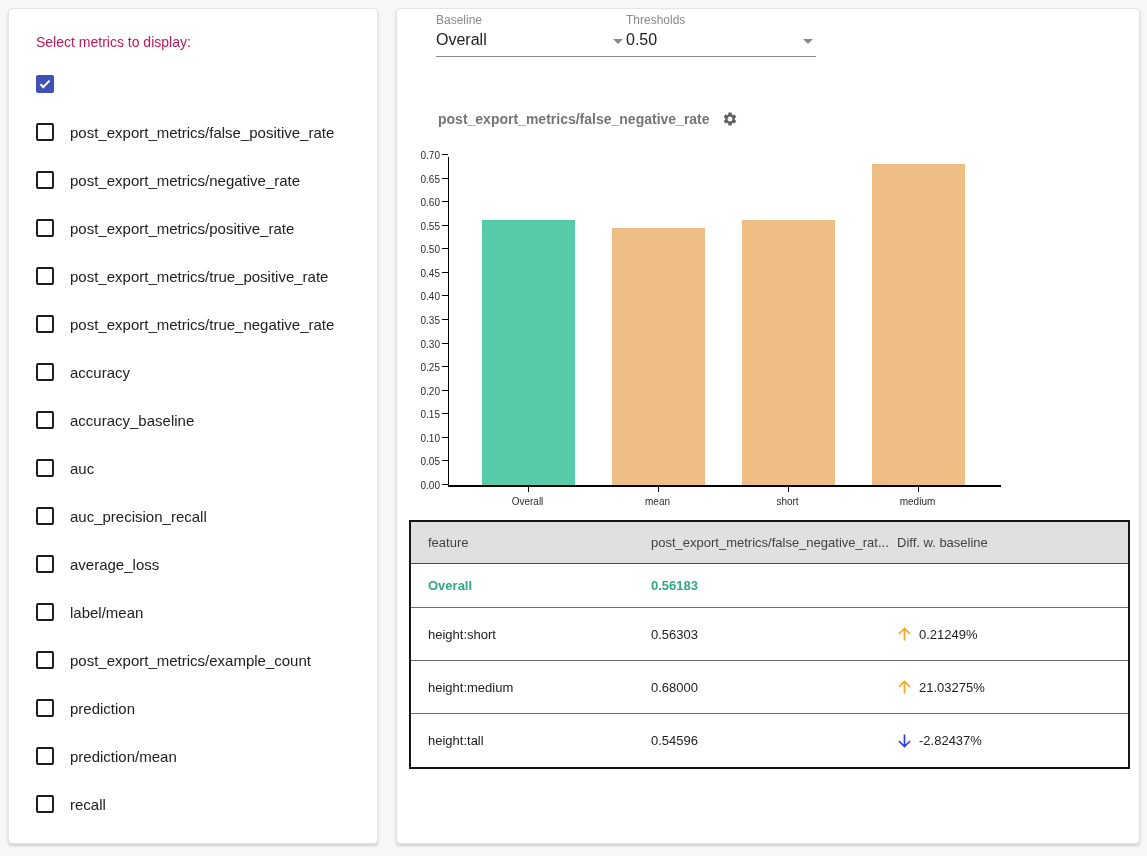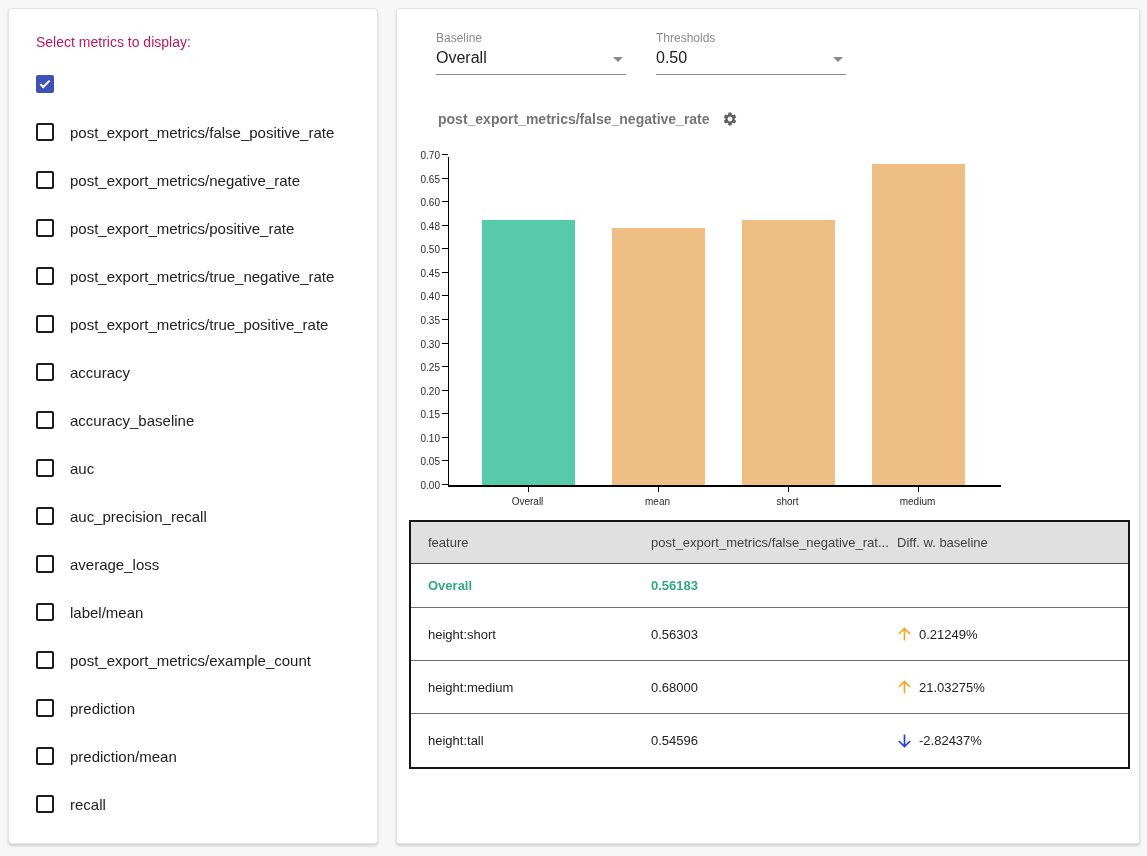--- a/index.html
+++ b/index.html
@@ -34,21 +34,21 @@
   .checkbox.checked { background: #3F51B5; border-color: #3F51B5; }
   .tick {
     width: 10px; height: 5px;
     border-left: 2px solid #fff; border-bottom: 2px solid #fff;
     transform: rotate(-45deg) translate(1px,-1px);
   }
   .metric-label { font-size: 15px; color: #212121; white-space: nowrap; }
   .metric-label.selected { font-weight: bold; }
 
   
-  .controls { position: absolute; left: 39px; top: 22px; display: flex; gap: 30px; }
+  .controls { position: absolute; left: 39px; top: 4px; display: flex; }
   .select-field { width: 190px; position: relative; border-bottom: 1px solid #8a8a8a; padding-bottom: 7px; cursor: pointer; }
   .select-label { font-size: 12px; color: #8a8a8a; }
   .select-value { font-size: 16px; color: #212121; margin-top: 4px; }
   .dd-arrow {
     position: absolute; right: 3px; bottom: 12px;
     width: 0; height: 0;
     border-left: 5px solid transparent; border-right: 5px solid transparent;
     border-top: 5px solid #8a8a8a;
   }
 
@@ -124,25 +124,25 @@
         <div class="metric-item">
           <div class="checkbox"></div>
           <div class="metric-label">post_export_metrics/negative_rate</div>
         </div>
         <div class="metric-item">
           <div class="checkbox"></div>
           <div class="metric-label">post_export_metrics/positive_rate</div>
         </div>
         <div class="metric-item">
           <div class="checkbox"></div>
+          <div class="metric-label">post_export_metrics/true_positive_rate</div>
+        </div>
+        <div class="metric-item">
+          <div class="checkbox"></div>
           <div class="metric-label">post_export_metrics/true_negative_rate</div>
-        </div>
-        <div class="metric-item">
-          <div class="checkbox"></div>
-          <div class="metric-label">post_export_metrics/true_positive_rate</div>
         </div>
         <div class="metric-item">
           <div class="checkbox"></div>
           <div class="metric-label">accuracy</div>
         </div>
         <div class="metric-item">
           <div class="checkbox"></div>
           <div class="metric-label">accuracy_baseline</div>
         </div>
         <div class="metric-item">
@@ -228,21 +228,21 @@
         <div class="ytick-label" style="bottom: 135.429px;">0.30</div>
         <div class="ytick-mark" style="bottom: 141.429px;"></div>
         <div class="ytick-label" style="bottom: 159px;">0.35</div>
         <div class="ytick-mark" style="bottom: 165px;"></div>
         <div class="ytick-label" style="bottom: 182.571px;">0.40</div>
         <div class="ytick-mark" style="bottom: 188.571px;"></div>
         <div class="ytick-label" style="bottom: 206.143px;">0.45</div>
         <div class="ytick-mark" style="bottom: 212.143px;"></div>
         <div class="ytick-label" style="bottom: 229.714px;">0.50</div>
         <div class="ytick-mark" style="bottom: 235.714px;"></div>
-        <div class="ytick-label" style="bottom: 253.286px;">0.48</div>
+        <div class="ytick-label" style="bottom: 253.286px;">0.55</div>
         <div class="ytick-mark" style="bottom: 259.286px;"></div>
         <div class="ytick-label" style="bottom: 276.857px;">0.60</div>
         <div class="ytick-mark" style="bottom: 282.857px;"></div>
         <div class="ytick-label" style="bottom: 300.429px;">0.65</div>
         <div class="ytick-mark" style="bottom: 306.429px;"></div>
         <div class="ytick-label" style="bottom: 324px;">0.70</div>
         <div class="ytick-mark" style="bottom: 330px;"></div>
       </div>
     <div class="x-labels">
         <div class="x-label">Overall</div>

